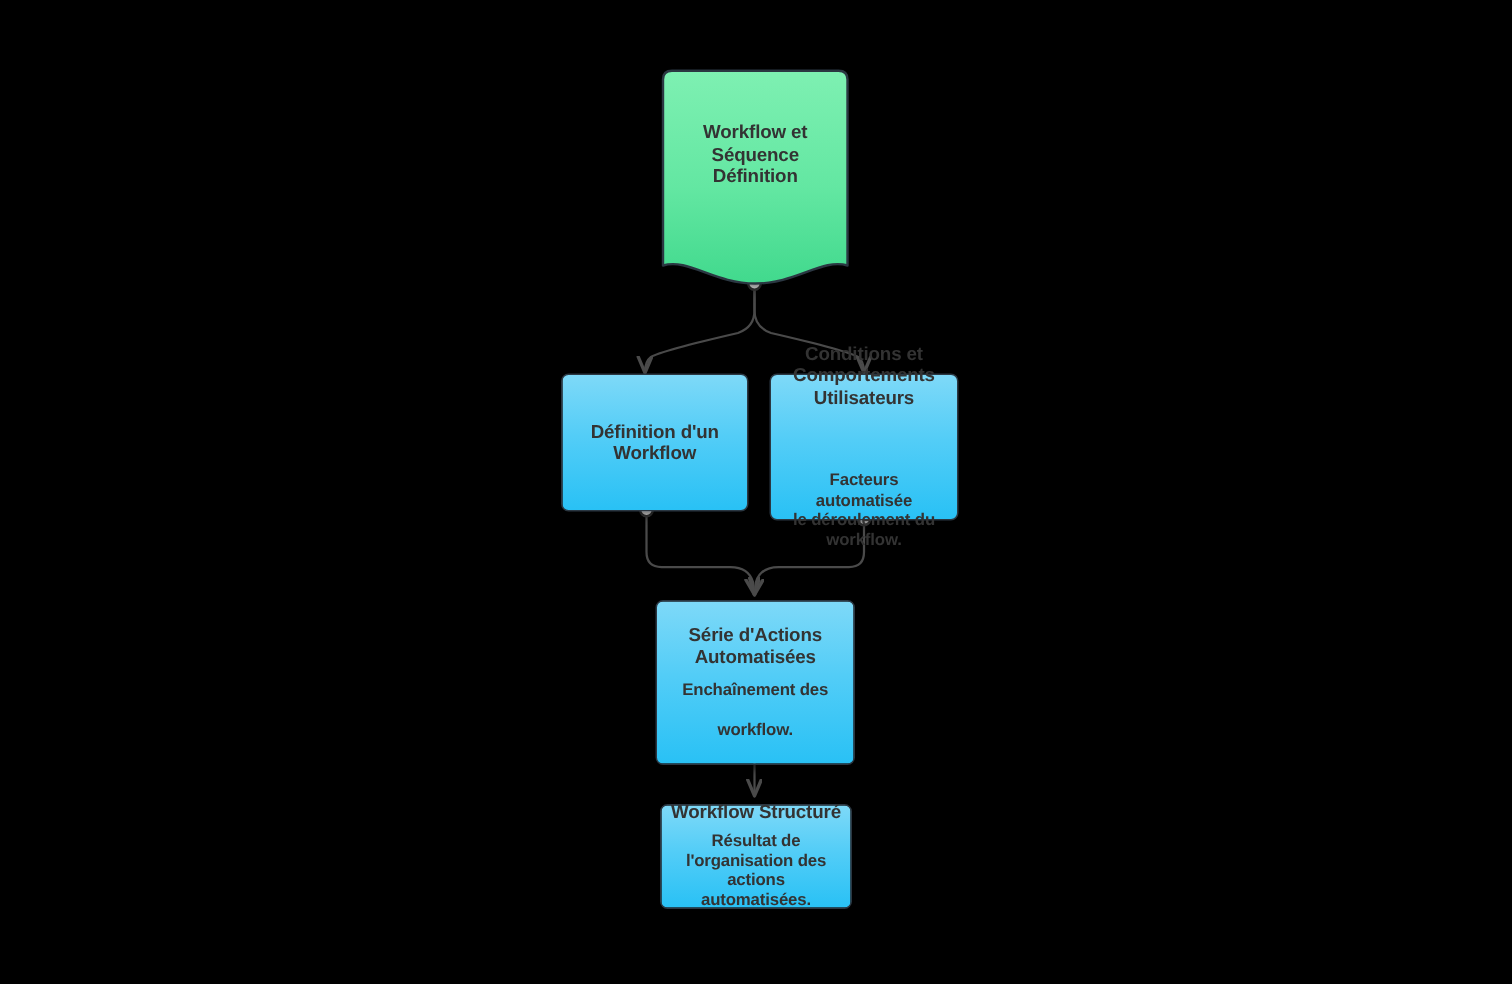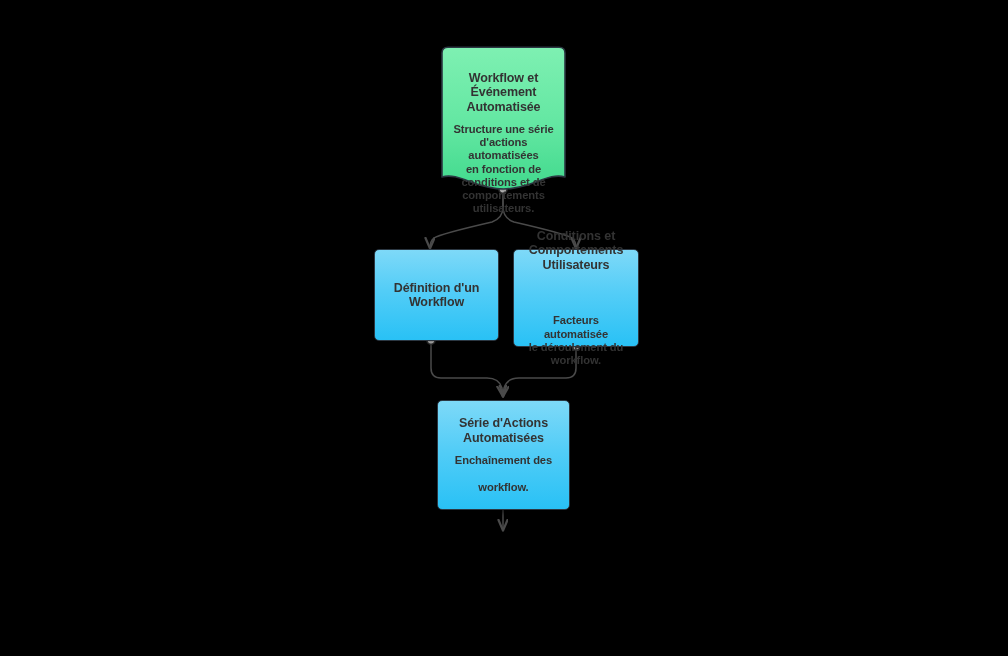--- a/index.html
+++ b/index.html
@@ -111,30 +111,22 @@
         </linearGradient>
       </defs>
       <path d="M6,7 Q6,1.2 12,1.2 L123,1.2 Q129,1.2 129,7
                L129,131
                C112,126 95,143 67.5,143
                C40,143 23,126 6,131 Z" fill="url(#gGreen)" stroke="#2b3742" stroke-width="1.6" stroke-linejoin="round"></path>
     </svg>
     <div class="doc-content">
       <div class="title">
         <span>Workflow et</span><br>
-        <span>Événement</span><br>
-        <span>Automatisée</span>
-      </div>
-      <div class="desc">
-        <span>Structure une série</span><br>
-        <span>d'actions automatisées</span><br>
-        <span>en fonction de</span><br>
-        <span>conditions et de</span><br>
-        <span>comportements</span><br>
-        <span>utilisateurs.</span>
+        <span>Séquence</span><br>
+        <span>Définition</span>
       </div>
     </div>
   </div>
 
   <div class="node node-blue" style="left:374px;top:249px;width:125px;height:92px;">
     <div class="title">
       <span>Définition d'un</span><br>
       <span>Workflow</span>
     </div>
   </div>
@@ -157,14 +149,24 @@
       <span>Série d'Actions</span><br>
       <span>Automatisées</span>
     </div>
     <div class="desc">
       <span>Enchaînement des</span><br>
       <br>
       <span>workflow.</span>
     </div>
   </div>
 
+  <div class="node node-blue" style="left:440px;top:536px;width:128px;height:70px;">
+    <div class="title">
+      <span>Workflow Structuré</span>
+    </div>
+    <div class="desc" style="margin-top:6px;">
+      <span>Résultat de</span><br>
+      <span>l'organisation des</span><br>
+      <span>actions automatisées.</span>
+    </div>
+  </div>
 
 </div>
 
 </body></html>

